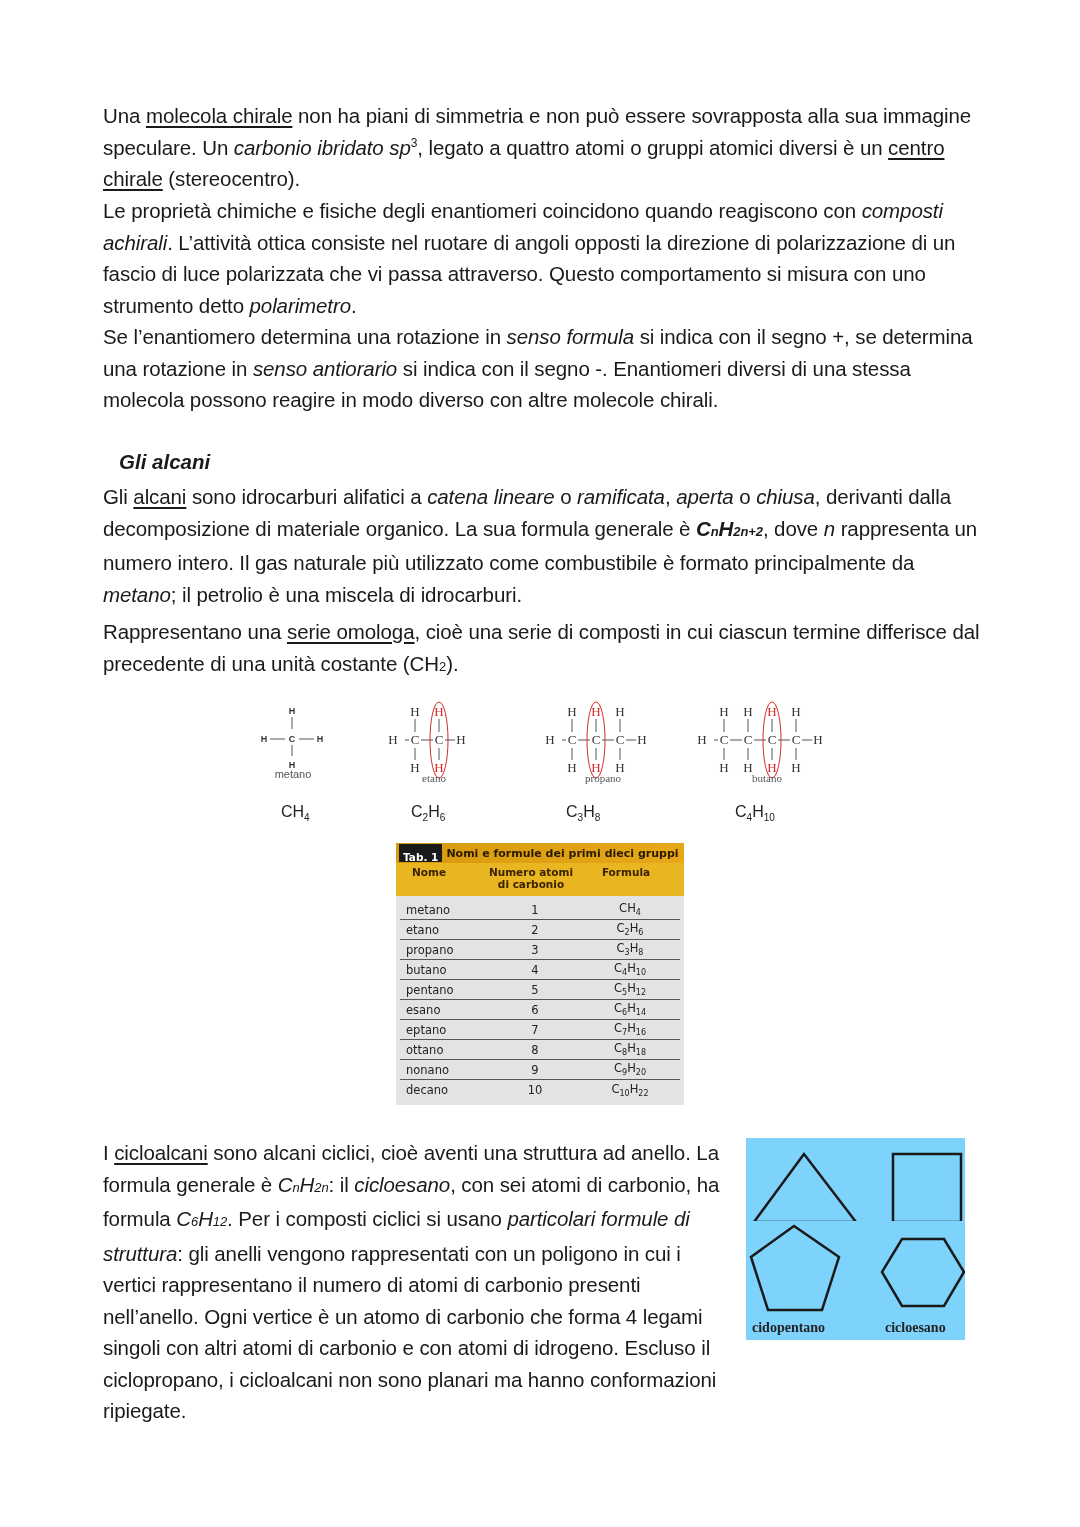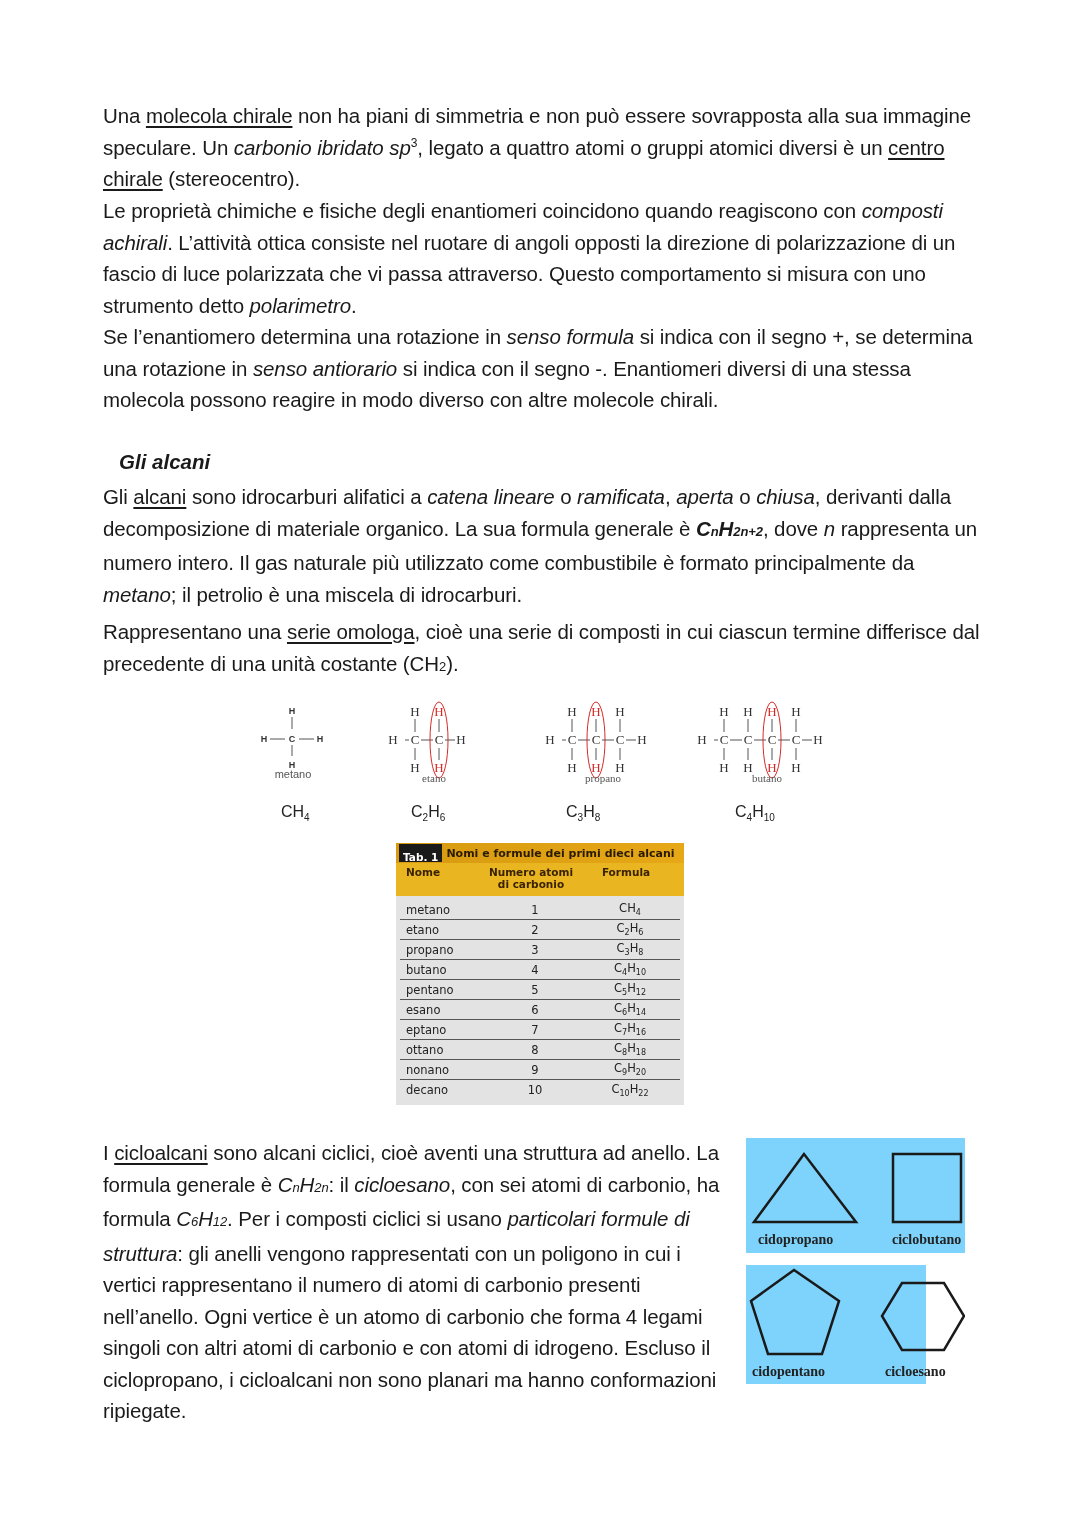--- a/index.html
+++ b/index.html
@@ -18,21 +18,21 @@
   .mol-name { font-family: "Liberation Serif", serif; font-size: 11px; color: #555; text-align: center; }
   .mol-name.sans { font-family: "Liberation Sans", sans-serif; }
   .formula { position: absolute; top: 803px; font-size: 16px; font-family: "Liberation Sans", sans-serif; color: #222; }
   .formula sub { font-size: 10px; }
   
   .tab { position: absolute; left: 396px; top: 843px; width: 288px; height: 262px; background: #e3e3e3; font-family: "DejaVu Sans", sans-serif; }
   .tab-title { height: 20px; background: linear-gradient(90deg, #d79a10, #e6a817); display: flex; align-items: center; font-size: 11px; font-weight: bold; color: #2a1a00; }
   .tab-label { background: #1a1a1a; color: #fff; padding: 4px 4px; height: 18px; line-height: 18px; margin: 0 4px 0 3px; font-size: 10.5px; }
   .tab-head { height: 33px; background: #e9b521; display: flex; font-size: 10.5px; font-weight: bold; color: #3a2300; padding-top: 3px; }
   .tab-head div { line-height: 12px; }
-  .c1 { width: 90px; padding-left: 10px; }
+  .c1 { width: 90px; padding-left: 16px; }
   .c2 { width: 90px; text-align: center; }
   .c3 { width: 100px; text-align: center; }
   .tab-body { padding: 4px 2px 0 2px; }
   .tab-row { display: flex; height: 20px; align-items: center; font-size: 11.5px; color: #222; border-bottom: 1.5px solid #555; margin: 0 2px; }
   .tab-row:last-child { border-bottom: none; }
   .tab-row .c1 { padding-left: 6px; }
   .tab-row .c3 sub { font-size: 8px; }
   
   .cyclo { position: absolute; background: #7dd3fc; text-align: right; }
   .cyclo svg { position: absolute; left: 0; top: 0; }
@@ -152,21 +152,21 @@
   </div>
 
 <div class="formula" style="left:281px"><span>CH</span><sub>4</sub></div>
 <div class="formula" style="left:411px"><span>C</span><sub>2</sub><span>H</span><sub>6</sub></div>
 <div class="formula" style="left:566px"><span>C</span><sub>3</sub><span>H</span><sub>8</sub></div>
 <div class="formula" style="left:735px"><span>C</span><sub>4</sub><span>H</span><sub>10</sub></div>
 
 <div class="tab">
   <div class="tab-title">
     <span class="tab-label">Tab. 1</span>
-    <span>Nomi e formule dei primi dieci alcani</span>
+    <span>Nomi e formule dei primi dieci gruppi</span>
   </div>
   <div class="tab-head">
     <div class="c1">Nome</div>
     <div class="c2"><span>Numero atomi</span><br><span>di carbonio</span></div>
     <div class="c3">Formula</div>
   </div>
   <div class="tab-body" id="tab-body">
       <div class="tab-row">
         <div class="c1">metano</div>
         <div class="c2">1</div>
@@ -223,20 +223,20 @@
 <p class="para" style="top:1137px; width:625px"><span>I </span><u>cicloalcani</u><span> sono alcani ciclici, cioè aventi una struttura ad anello. La formula generale è </span><i>C</i><i class="sub">n</i><i>H</i><i class="sub">2n</i><span>: il </span><i>cicloesano</i><span>, con sei atomi di carbonio, ha formula </span><i>C</i><i class="sub">6</i><i>H</i><i class="sub">12</i><span>. Per i composti ciclici si usano </span><i>particolari formule di struttura</i><span>: gli anelli vengono rappresentati con un poligono in cui i vertici rappresentano il numero di atomi di carbonio presenti nell’anello. Ogni vertice è un atomo di carbonio che forma 4 legami singoli con altri atomi di carbonio e con atomi di idrogeno. Escluso il ciclopropano, i cicloalcani non sono planari ma hanno conformazioni ripiegate.</span></p>
 
 <div class="cyclo" style="left:746px; top:1138px; width:219px; height:115px">
   <svg width="219" height="115">
     <polygon points="58,16 8,84 110,84" fill="none" stroke="#1a1a1a" stroke-width="2.5"></polygon>
     <rect x="147" y="16" width="68" height="68" fill="none" stroke="#1a1a1a" stroke-width="2.5"></rect>
   </svg>
   <span class="cyclo-label" style="left:12px; top:94px">cidopropano</span>
   <span class="cyclo-label" style="left:146px; top:94px">ciclobutano</span>
 </div>
-<div class="cyclo" style="left:746px; top:1265px; width:180px; height:119px">
+<div class="cyclo" style="left:746px; top:1221px; width:219px; height:119px">
   <svg width="219" height="119">
     <polygon points="48,5 93,36 76,89 22,89 5,36" fill="none" stroke="#1a1a1a" stroke-width="2.5"></polygon>
     <polygon points="156,18 198,18 218,51 198,85 156,85 136,51" fill="none" stroke="#1a1a1a" stroke-width="2.5"></polygon>
   </svg>
   <span class="cyclo-label" style="left:6px; top:99px">cidopentano</span>
   <span class="cyclo-label" style="left:139px; top:99px">cicloesano</span>
 </div>
 
 </body></html>

